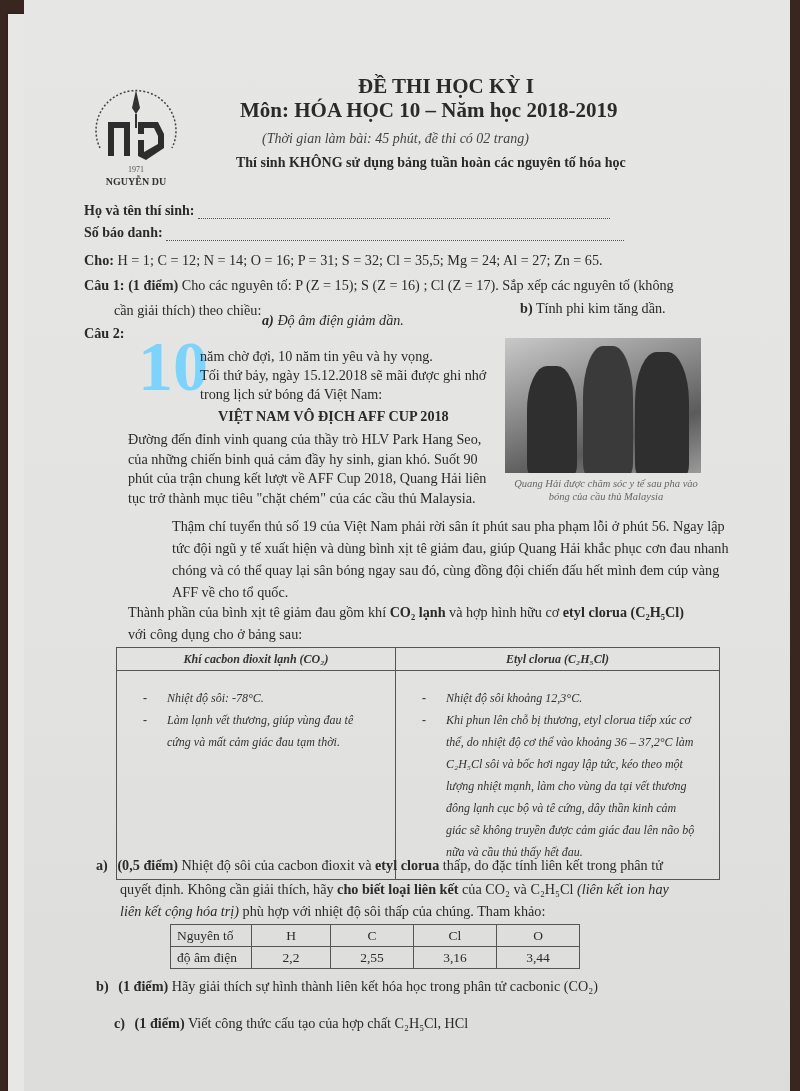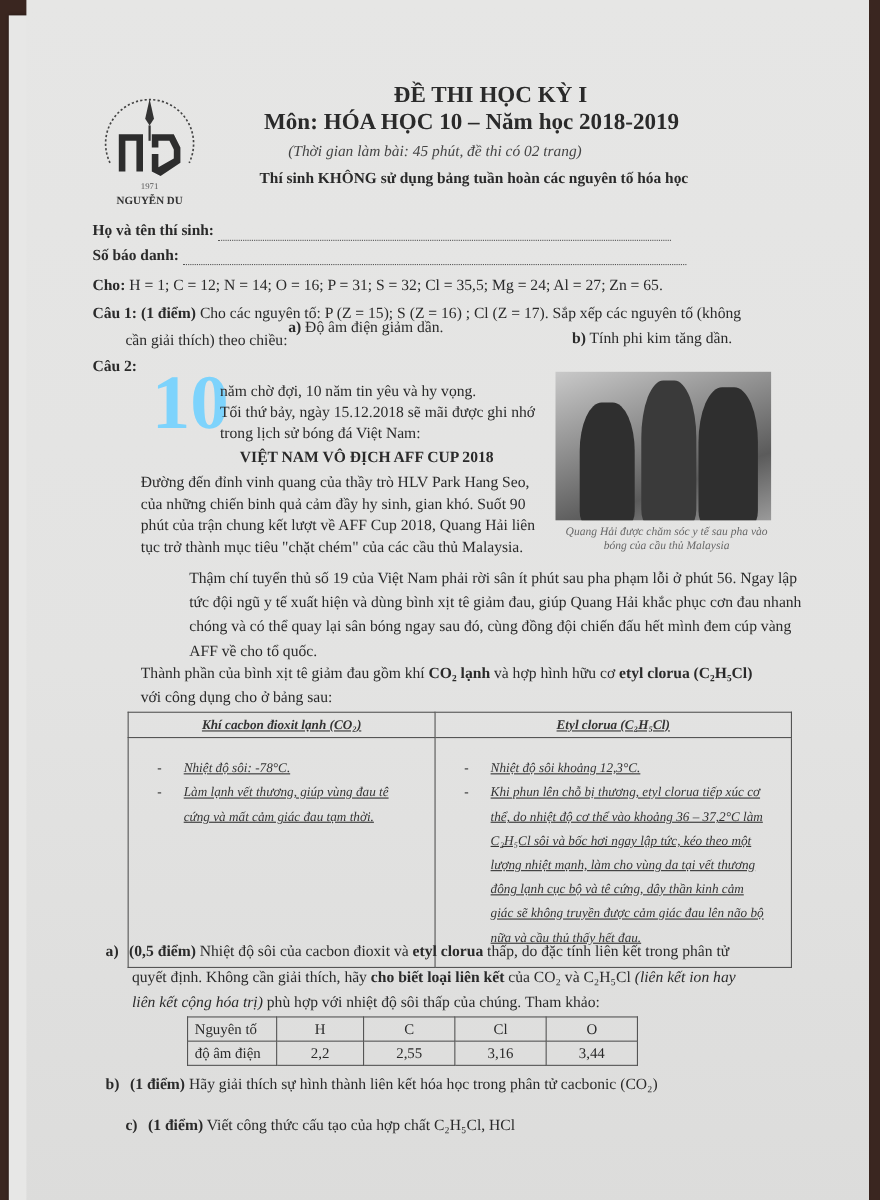--- a/index.html
+++ b/index.html
@@ -15,21 +15,21 @@
   .dots { display:inline-block; border-bottom:1px dotted #555; vertical-align:bottom; height:1px; }
   .line { font-size:14.2px; white-space:nowrap; }
   .b { font-weight:bold; }
   .i { font-style:italic; }
   .big10 { left:138px; top:332px; font-weight:bold; font-size:70px; line-height:70px; font-family:"Liberation Serif", serif; color:#7dd3fc; }
   .photo { left:505px; top:338px; width:196px; height:135px; background:linear-gradient(160deg,#c9c9c9 0%,#8b8b8b 40%,#5b5b5b 70%,#9a9a9a 100%); overflow:hidden; }
   .fig { position:absolute; background:#2f2f2f; border-radius:40% 40% 10% 10%; }
   .caption { left:508px; top:477px; width:196px; font-style:italic; font-size:10.5px; color:#666; line-height:13px; text-align:center; }
   table { border-collapse:collapse; }
   .tbl1 { position:absolute; left:116px; top:647px; width:604px; }
-  .tbl1 td, .tbl1 th { border:1.3px solid #555; vertical-align:top; font-style:italic; font-size:12px; line-height:22px; padding:0 8px; color:#333;text-decoration:underline; }
+  .tbl1 td, .tbl1 th { border:1.3px solid #555; vertical-align:top; font-style:italic; font-size:12px; line-height:22px; padding:0 8px; color:#333; }
   .tbl1 th { font-weight:bold; text-align:center; height:20px; }
   .tbl1 ul { list-style:none; margin:16px; padding:0; }
   .tbl1 li { position:relative; padding-left:26px; }
   .tbl1 li:before { content:"-"; position:absolute; left:2px; font-style:normal; font-weight:bold; }
   .tbl2 { position:absolute; left:170px; top:924px; }
   .tbl2 td { border:1.3px solid #555; font-size:13.5px; padding:1px 6px; height:19px; text-align:center; }
   .tbl2 td.first { text-align:left; width:68px; }
 </style>
 </head>
 <body>
@@ -64,21 +64,21 @@
 <div class="abs line" style="left:84px;top:252px;">
   <span class="b">Cho:</span>
   <span>H = 1; C = 12; N = 14; O = 16; P = 31; S = 32; Cl = 35,5; Mg = 24; Al = 27; Zn = 65.</span>
 </div>
 
 <div class="abs line" style="left:84px;top:277px;">
   <span class="b">Câu 1: (1 điểm)</span>
   <span>Cho các nguyên tố: P (Z = 15); S (Z = 16) ; Cl (Z = 17). Sắp xếp các nguyên tố (không</span>
 </div>
 <div class="abs line" style="left:114px;top:302px;">cần giải thích) theo chiều:</div>
-<div class="abs line" style="left:262px;top:290px;">
+<div class="abs line" style="left:262px;top:312px;font-style:italic;">
   <span class="b">a)</span>
   <span>Độ âm điện giảm dần.</span>
 </div>
 <div class="abs line" style="left:520px;top:300px;">
   <span class="b">b)</span>
   <span>Tính phi kim tăng dần.</span>
 </div>
 
 <div class="abs line b" style="left:84px;top:325px;">Câu 2:</div>
 <div class="abs big10">10</div>

